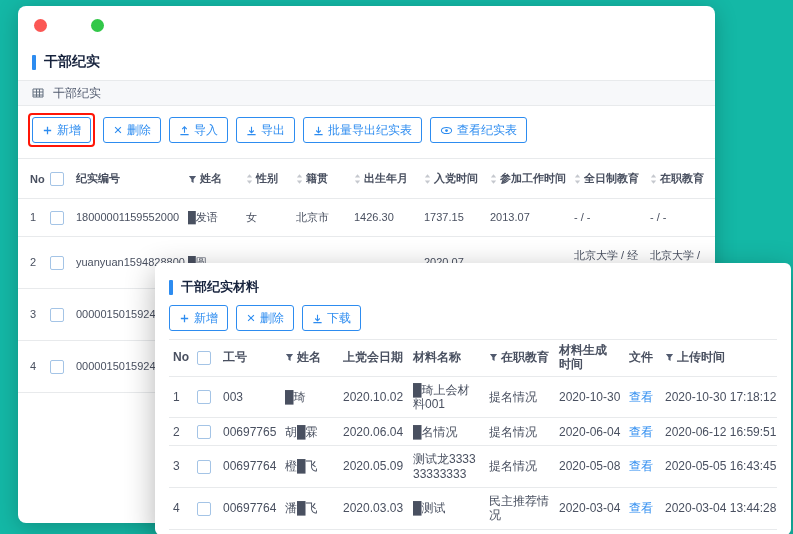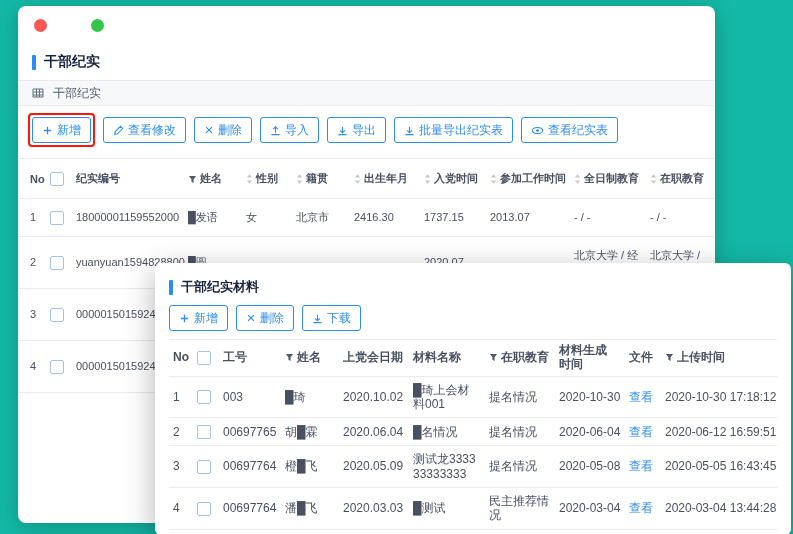--- a/index.html
+++ b/index.html
@@ -83,26 +83,20 @@
 
     <div class="toolbar">
       <span class="annot">
         <button class="btn">
           <svg width="11" height="11" viewBox="0 0 12 12">
               <path d="M6 2v8M2 6h8" stroke="currentColor" stroke-width="1.4" fill="none"></path>
             </svg>
           <span>新增</span>
         </button>
       </span>
-      <button class="btn">
-        <svg width="11" height="11" viewBox="0 0 12 12">
-            <path d="M8.2 1.4l2.4 2.4L4.8 9.6l-3 .6.6-3z" fill="none" stroke="currentColor" stroke-width="1.1"></path>
-          </svg>
-        <span>查看修改</span>
-      </button>
       <button class="btn">
         <svg width="10" height="10" viewBox="0 0 12 12">
             <path d="M2.5 2.5l7 7M9.5 2.5l-7 7" stroke="currentColor" stroke-width="1.3"></path>
           </svg>
         <span>删除</span>
       </button>
       <button class="btn">
         <svg width="11" height="11" viewBox="0 0 12 12">
             <path d="M6 8.5V2M3.5 4.5L6 2l2.5 2.5" fill="none" stroke="currentColor" stroke-width="1.2"></path>
             <path d="M1.5 10.5h9" stroke="currentColor" stroke-width="1.2"></path>
@@ -217,21 +211,21 @@
         </tr>
       </thead>
       <tbody>
         <tr>
           <td>1</td>
           <td><span class="cb"></span></td>
           <td class="nw">18000001159552000</td>
           <td>█发语</td>
           <td>女</td>
           <td>北京市</td>
-          <td>2416.30</td>
+          <td>1426.30</td>
           <td>1737.15</td>
           <td>2013.07</td>
           <td>- / -</td>
           <td>- / -</td>
         </tr>
         <tr>
           <td>2</td>
           <td><span class="cb"></span></td>
           <td class="nw">yuanyuan1594828800</td>
           <td>█圆</td>

